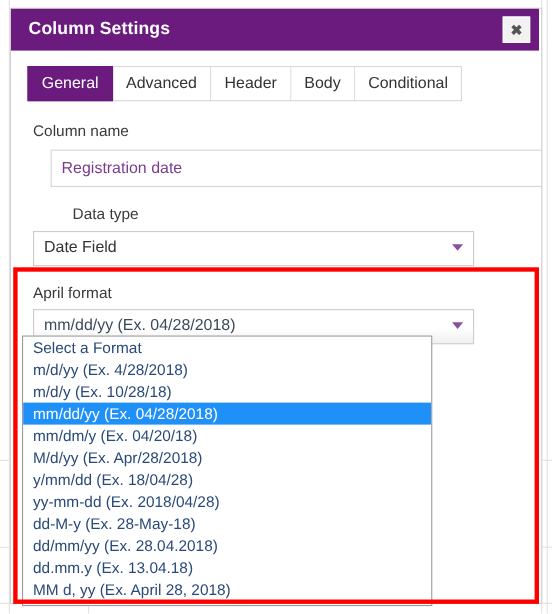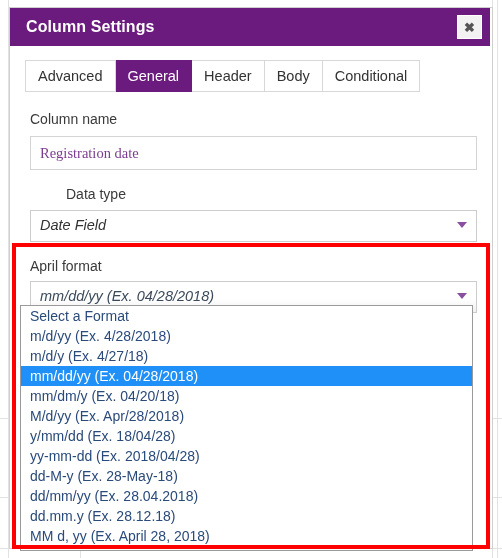--- a/index.html
+++ b/index.html
@@ -87,41 +87,40 @@
   .field-label {
     position:absolute;
     color:#3a3a3a;
     font-size:14px;
   }
   .lbl-colname { left:20px; top:103px; }
   .lbl-datatype{ left:20px; top:178px;margin-left:36px; }
   .lbl-dateformat{ left:20px; top:250px; }
 
   .text-input {
-    position:absolute; left:20px;
+    position:absolute; left:36px;
     width:447px; height:34px;
     border:1px solid #d4d4d4;
     box-sizing:border-box;
     background:#ffffff;
     color:#7B3C8F;
     font-size:14.5px;
-    font-family:Liberation Serif, serif;
+    font-family:Liberation Sans, sans-serif;
     padding:0 9px;
     outline:none;
   }
   .in-colname { top:128px; }
 
   .select-box {
     position:absolute; left:20px;
-    width:447px; height:32px;
+    width:401px; height:32px;
     border:1px solid #cccccc;
     box-sizing:border-box;
     background:linear-gradient(to bottom,#ffffff 0%,#ffffff 55%,#f0f0f0 100%);
     cursor:pointer;
-    font-style:italic;
   }
   .select-box.plain {
     background:#ffffff;
   }
   .sel-datatype { top:202px; }
   .sel-dateformat { top:273px; }
   .select-text {
     position:absolute; left:9px; top:6px;
     font-size:14.5px; color:#3b4a5a;
   }
@@ -131,21 +130,21 @@
     width:0; height:0;
     border-left:5px solid transparent;
     border-right:5px solid transparent;
     border-top:6px solid #8a4fa0;
   }
 
   
   .dropdown-list {
     position:absolute;
     left:20px; top:305px;
-    width:453px;
+    width:373px;
     height:246px;
     background:#ffffff;
     border:1px solid #9a9a9a;
     box-sizing:border-box;
     overflow:hidden;
     z-index:6;
   }
   .dropdown-item {
     height:20px;
     line-height:20px;
@@ -189,22 +188,22 @@
   </div>
 
   <div class="modal">
 
     <div class="modal-header">
       <div class="modal-title">Column Settings</div>
       <div class="close-button">✖</div>
     </div>
 
     <div class="tab-bar">
+      <div class="tab active">General</div>
       <div class="tab">Advanced</div>
-      <div class="tab active">General</div>
       <div class="tab">Header</div>
       <div class="tab">Body</div>
       <div class="tab">Conditional</div>
     </div>
 
     <div class="field-label lbl-colname">Column name</div>
     <input class="text-input in-colname" type="text" value="Registration date" style="">
 
     <div class="field-label lbl-datatype">Data type</div>
     <div class="select-box plain sel-datatype">
@@ -216,27 +215,27 @@
     <div class="select-box sel-dateformat">
       <span class="select-text">mm/dd/yy (Ex. 04/28/2018)</span>
       <span class="select-arrow"></span>
     </div>
 
   </div>
 
   <div class="dropdown-list" id="dropdown-list">
       <div class="dropdown-item">Select a Format</div>
       <div class="dropdown-item">m/d/yy (Ex. 4/28/2018)</div>
-      <div class="dropdown-item">m/d/y (Ex. 4/27/18)</div>
+      <div class="dropdown-item">m/d/y (Ex. 10/28/18)</div>
       <div class="dropdown-item selected">mm/dd/yy (Ex. 04/28/2018)</div>
       <div class="dropdown-item">mm/dm/y (Ex. 04/20/18)</div>
       <div class="dropdown-item">M/d/yy (Ex. Apr/28/2018)</div>
       <div class="dropdown-item">y/mm/dd (Ex. 18/04/28)</div>
       <div class="dropdown-item">yy-mm-dd (Ex. 2018/04/28)</div>
       <div class="dropdown-item">dd-M-y (Ex. 28-May-18)</div>
       <div class="dropdown-item">dd/mm/yy (Ex. 28.04.2018)</div>
-      <div class="dropdown-item">dd.mm.y (Ex. 28.12.18)</div>
+      <div class="dropdown-item">dd.mm.y (Ex. 13.04.18)</div>
       <div class="dropdown-item">MM d, yy (Ex. April 28, 2018)</div>
     </div>
 
   <div class="red-box"></div>
 
 </div>
 
 </body></html>

